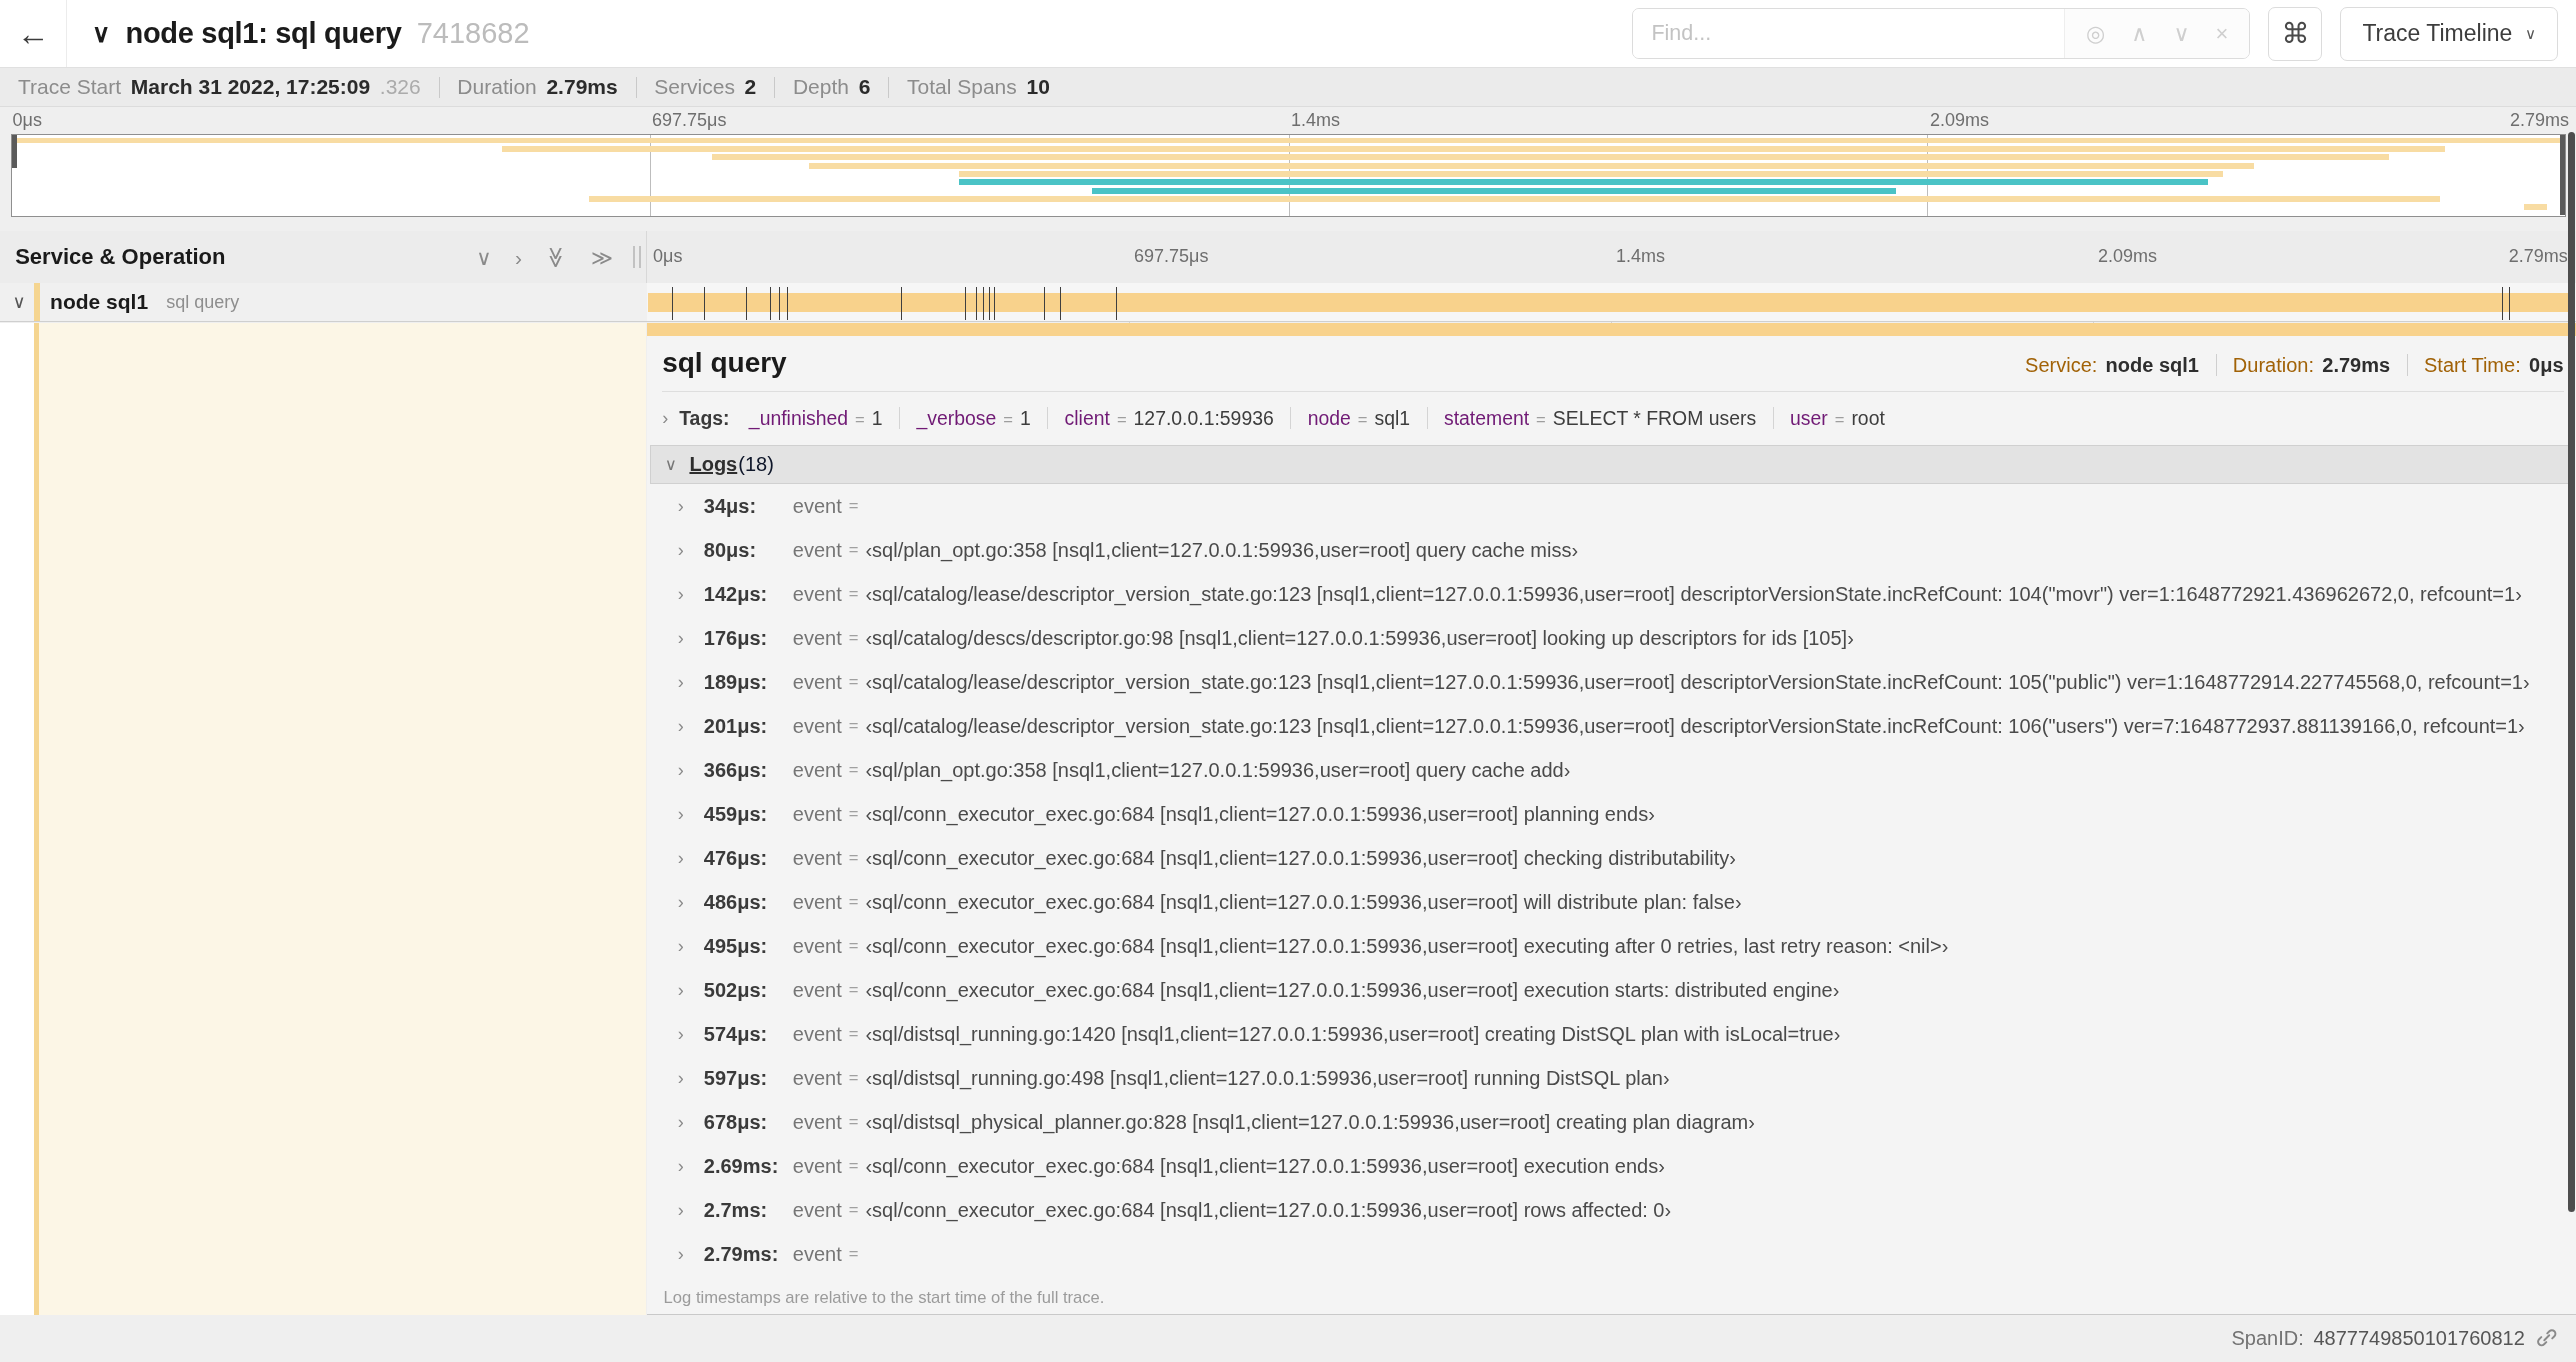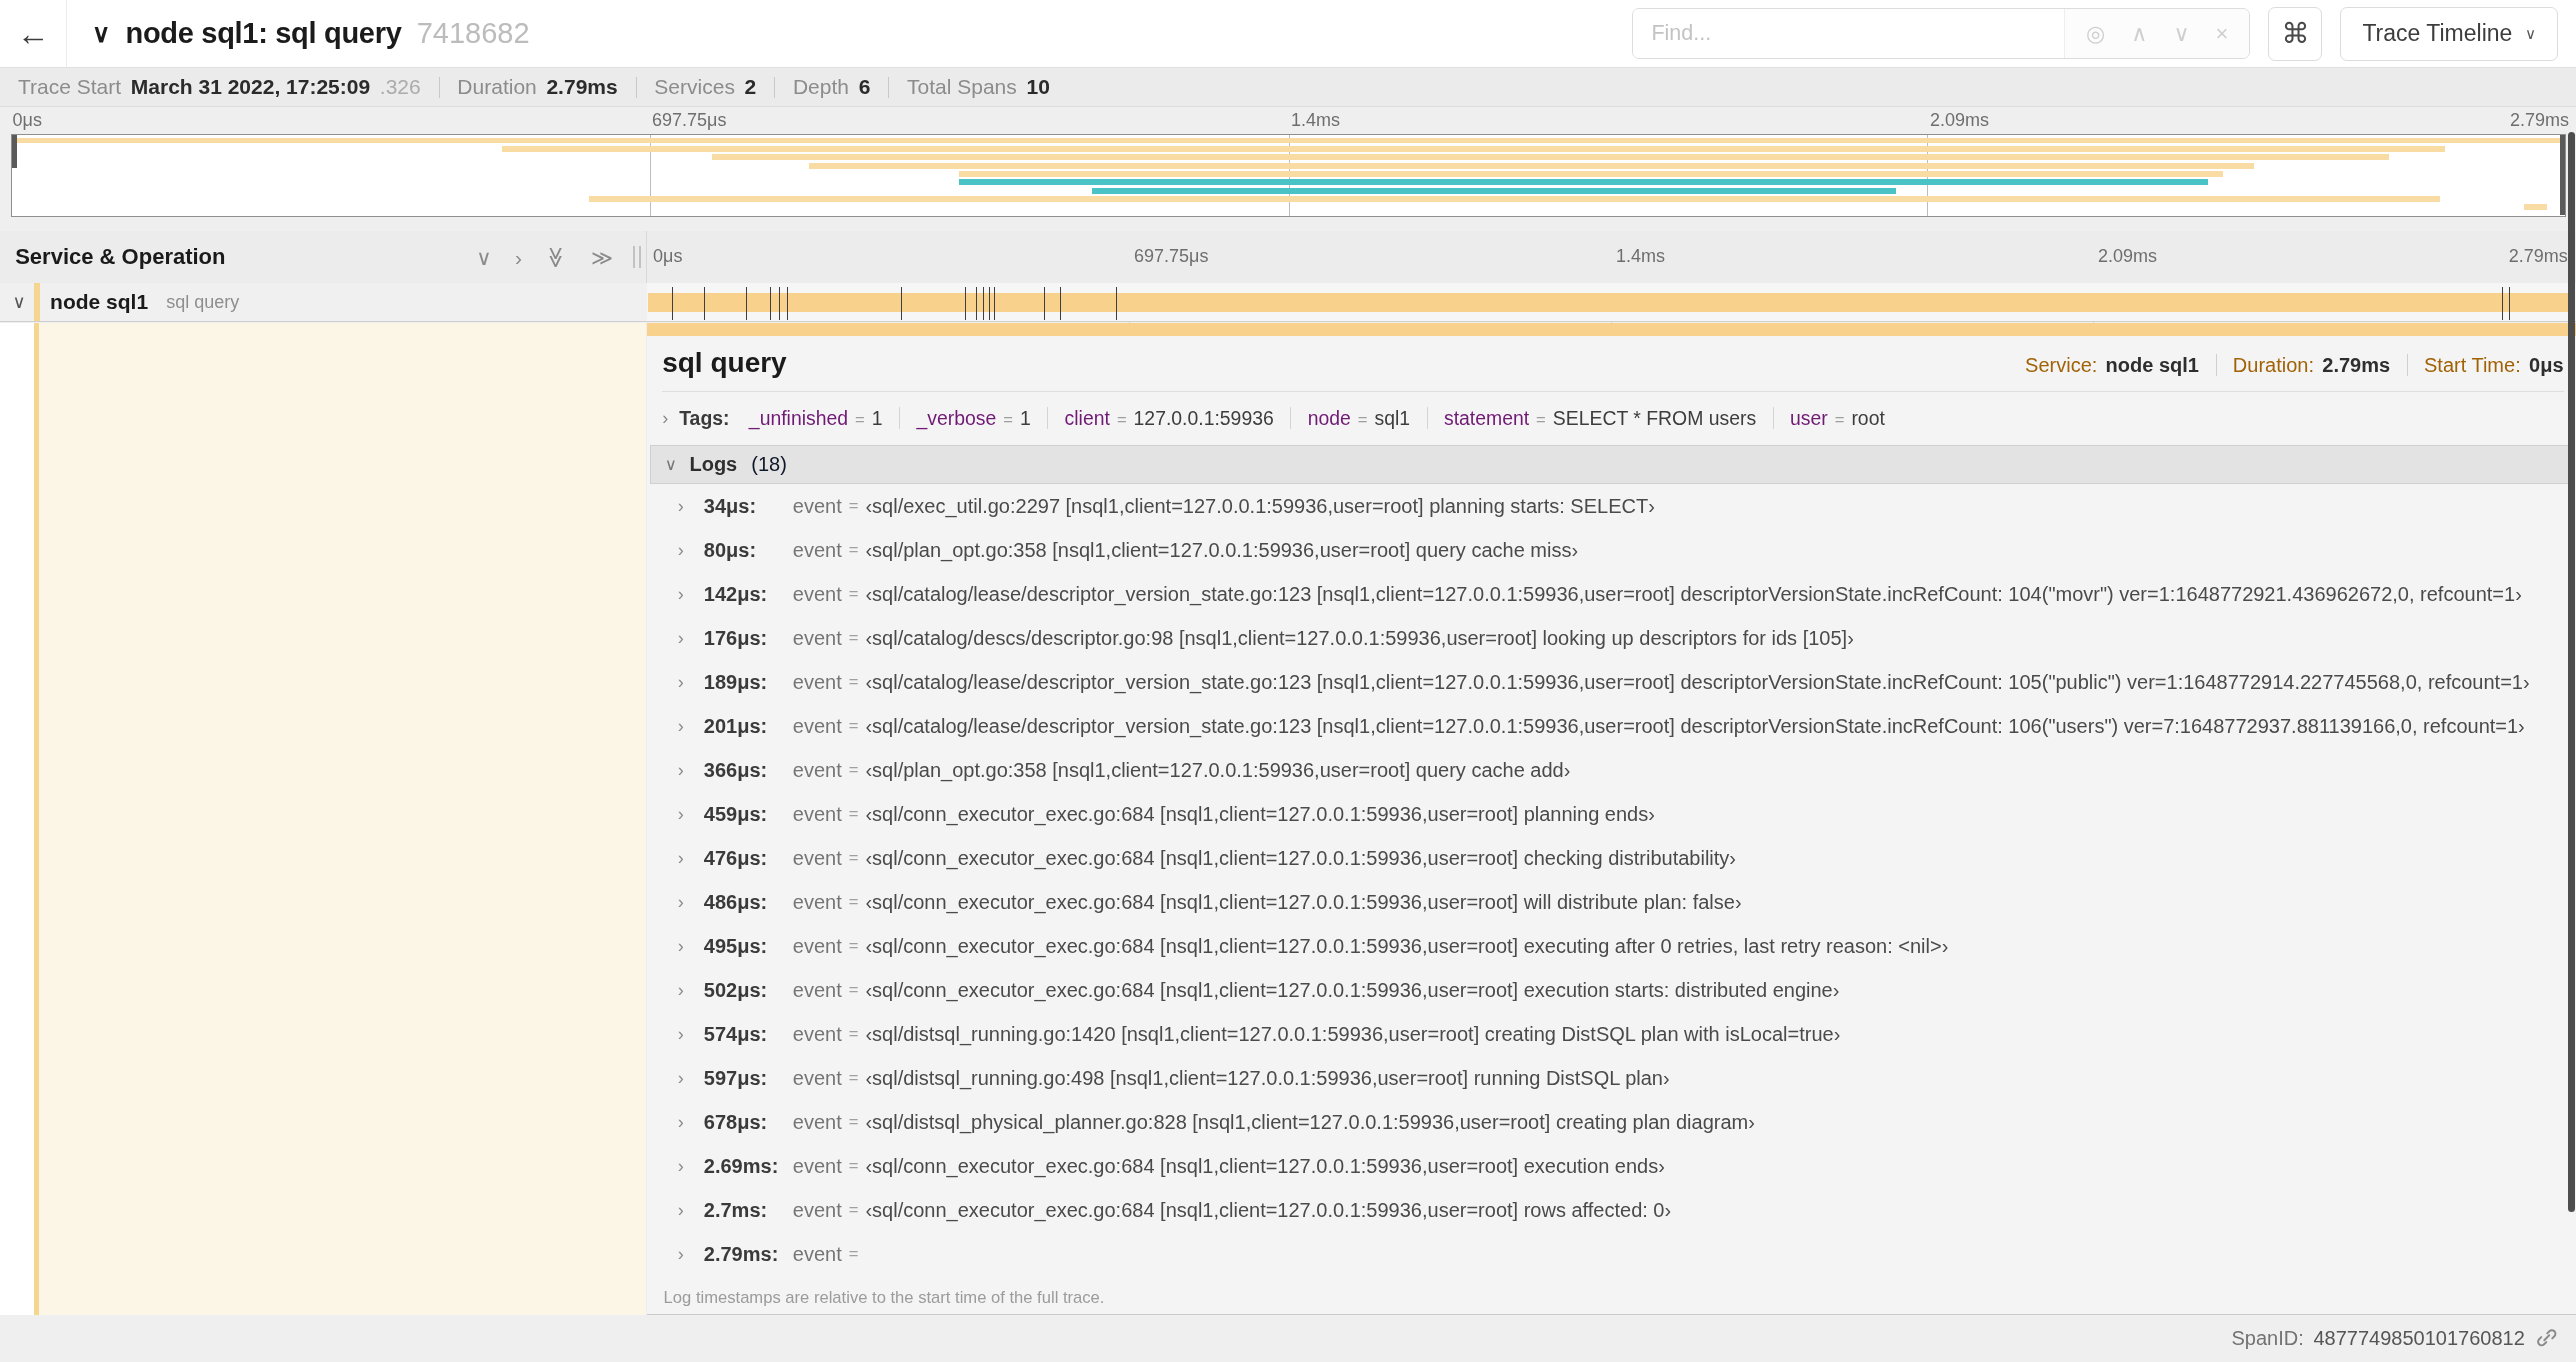--- a/index.html
+++ b/index.html
@@ -94,21 +94,21 @@
   .tagsrow { position:absolute; left:9.7px; right:12.5px; top:79px; height:32px; display:flex; align-items:center; font-size:19.4px; white-space:nowrap; overflow:hidden; }
   .tagsrow .chev { color:#8a8a8a; font-size:18px; margin:0 11px 0 5.5px; }
   .tags-label { font-weight:bold; color:#3a3a3a; margin-right:19.4px; }
   .tag-key { color:#701a75; }
   .tag-eq { color:#9e9e9e; font-size:16.6px; margin:0 7px; }
   .tag-val { color:#3d3d3d; font-weight:500; }
   .tag-div { width:0.7px; height:22px; background:#d4d4d4; margin:0 16.6px; align-self:center; }
   .logshead { position:absolute; left:2.8px; right:4.2px; top:122px; height:39px; background:#e3e3e3;
               border:0.7px solid #d0d0d0; display:flex; align-items:center; cursor:pointer; }
   .logshead .chev { color:#777; font-size:16.6px; margin:0 12.5px 0 14px; }
-  .logs-label { font-weight:bold; font-size:20px; color:#2e2e2e; margin-right:14px; }
+  .logs-label { font-weight:bold; font-size:20px; color:#2e2e2e; margin-right:1px;text-decoration:underline; }
   .logs-count { font-size:20px; color:#0f172a; }
   .logslist { position:absolute; left:2.8px; right:4.2px; top:161px; }
   .logrow { height:44px; display:flex; align-items:center; font-size:20px; white-space:nowrap; overflow:hidden; cursor:pointer; }
   .logrow .chev { color:#8a8a8a; font-size:18px; margin:0 0 0 28px; width:26px; }
   .log-time { font-weight:bold; color:#3a3a3a; min-width:89px; }
   .log-key { color:#757575; margin-right:7px; }
   .log-eq { color:#a0a0a0; font-size:16.6px; margin-right:7px; }
   .log-val { color:#4a4a4a; }
   .logs-footnote { position:absolute; left:16.6px; top:965px; font-size:16.6px; color:#9b9b9b; }
 
@@ -301,21 +301,20 @@
         <span class="chev">∨</span>
         <span class="logs-label">Logs</span>
         <span class="logs-count">(18)</span>
       </div>
       <div class="logslist">
           <div class="logrow">
             <span class="chev">›</span>
             <span class="log-time">34μs:</span>
             <span class="log-key">event</span>
             <span class="log-eq">=</span>
-            <span class="log-val">‹sql/exec_util.go:2297 [nsql1,client=127.0.0.1:59936,user=root] planning starts: SELECT›</span>
           </div>
           <div class="logrow">
             <span class="chev">›</span>
             <span class="log-time">80μs:</span>
             <span class="log-key">event</span>
             <span class="log-eq">=</span>
             <span class="log-val">‹sql/plan_opt.go:358 [nsql1,client=127.0.0.1:59936,user=root] query cache miss›</span>
           </div>
           <div class="logrow">
             <span class="chev">›</span>

